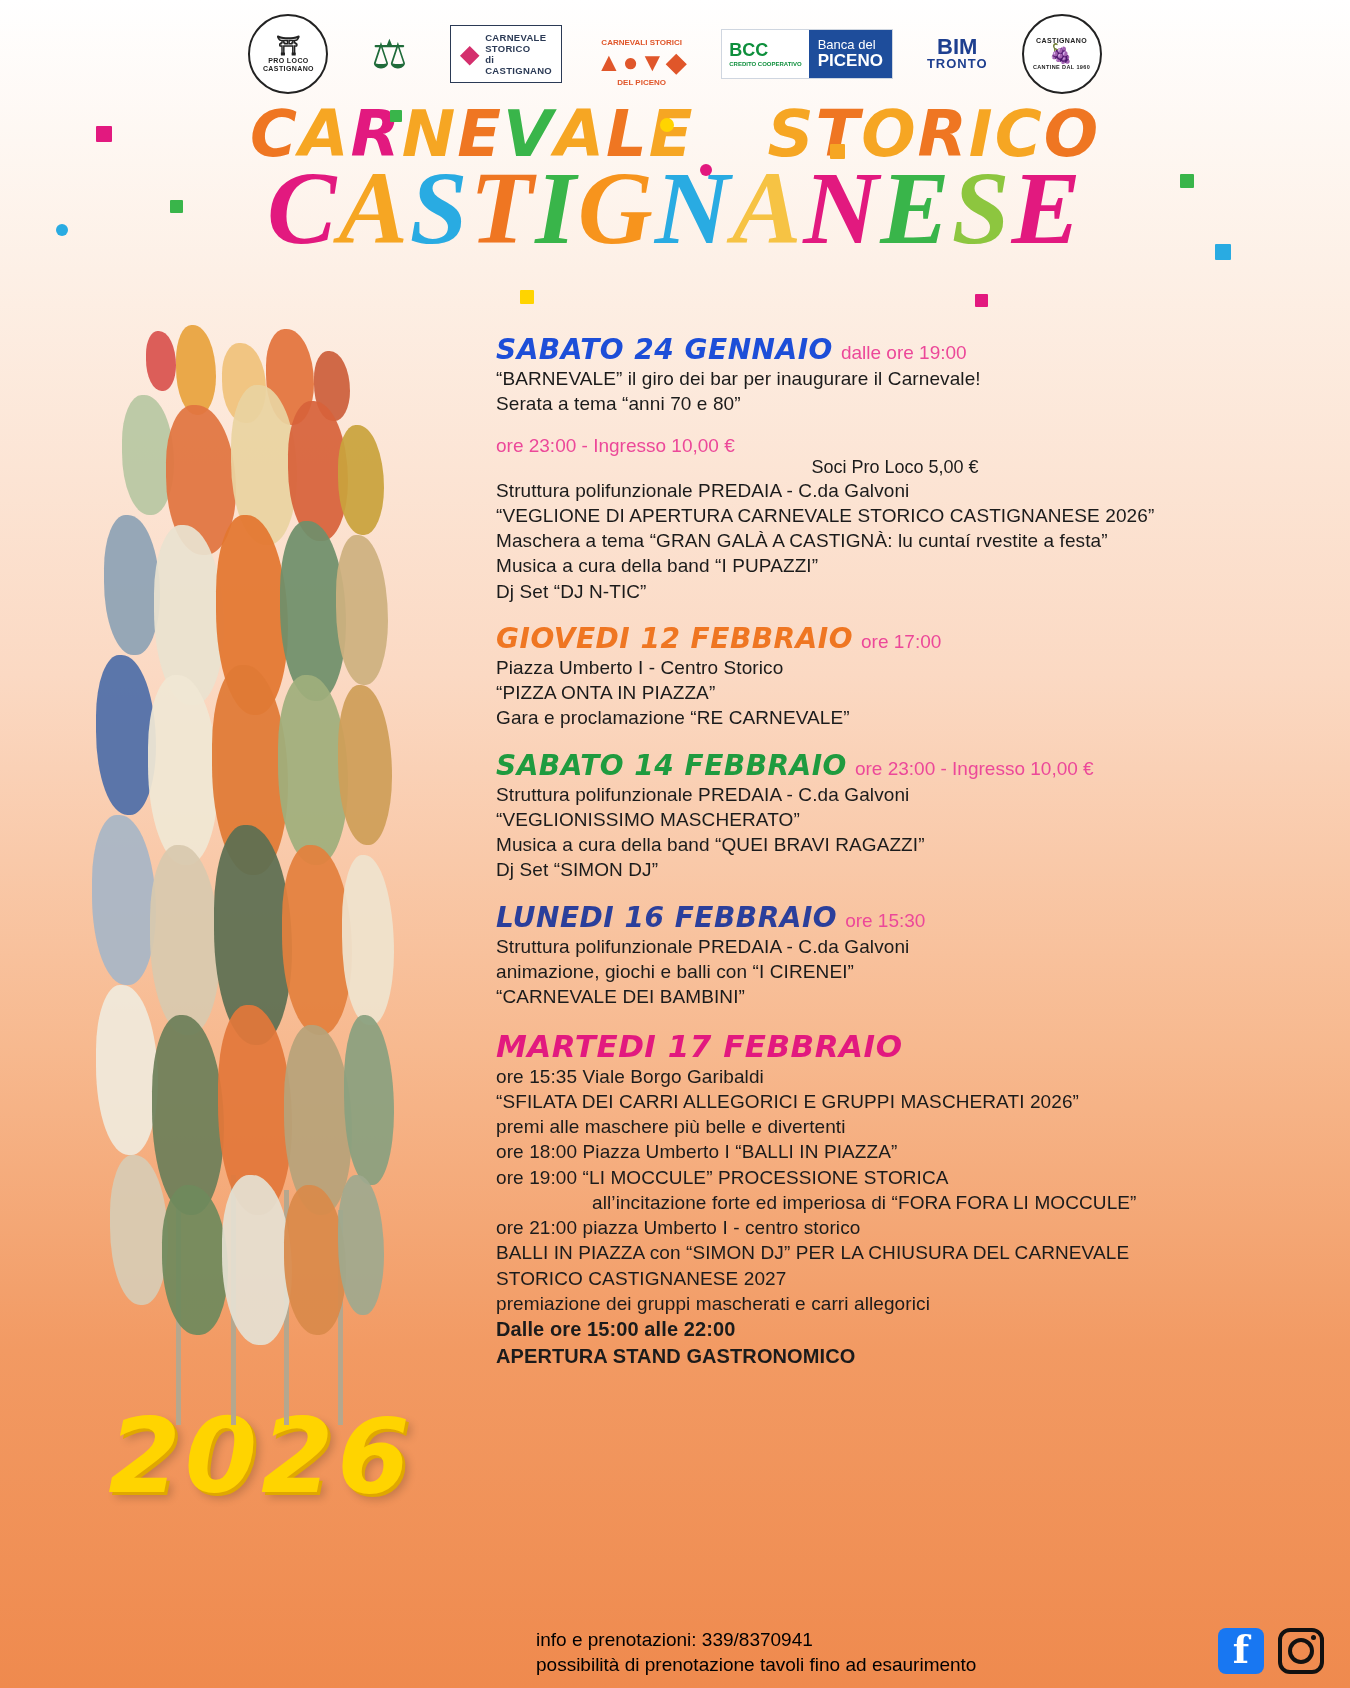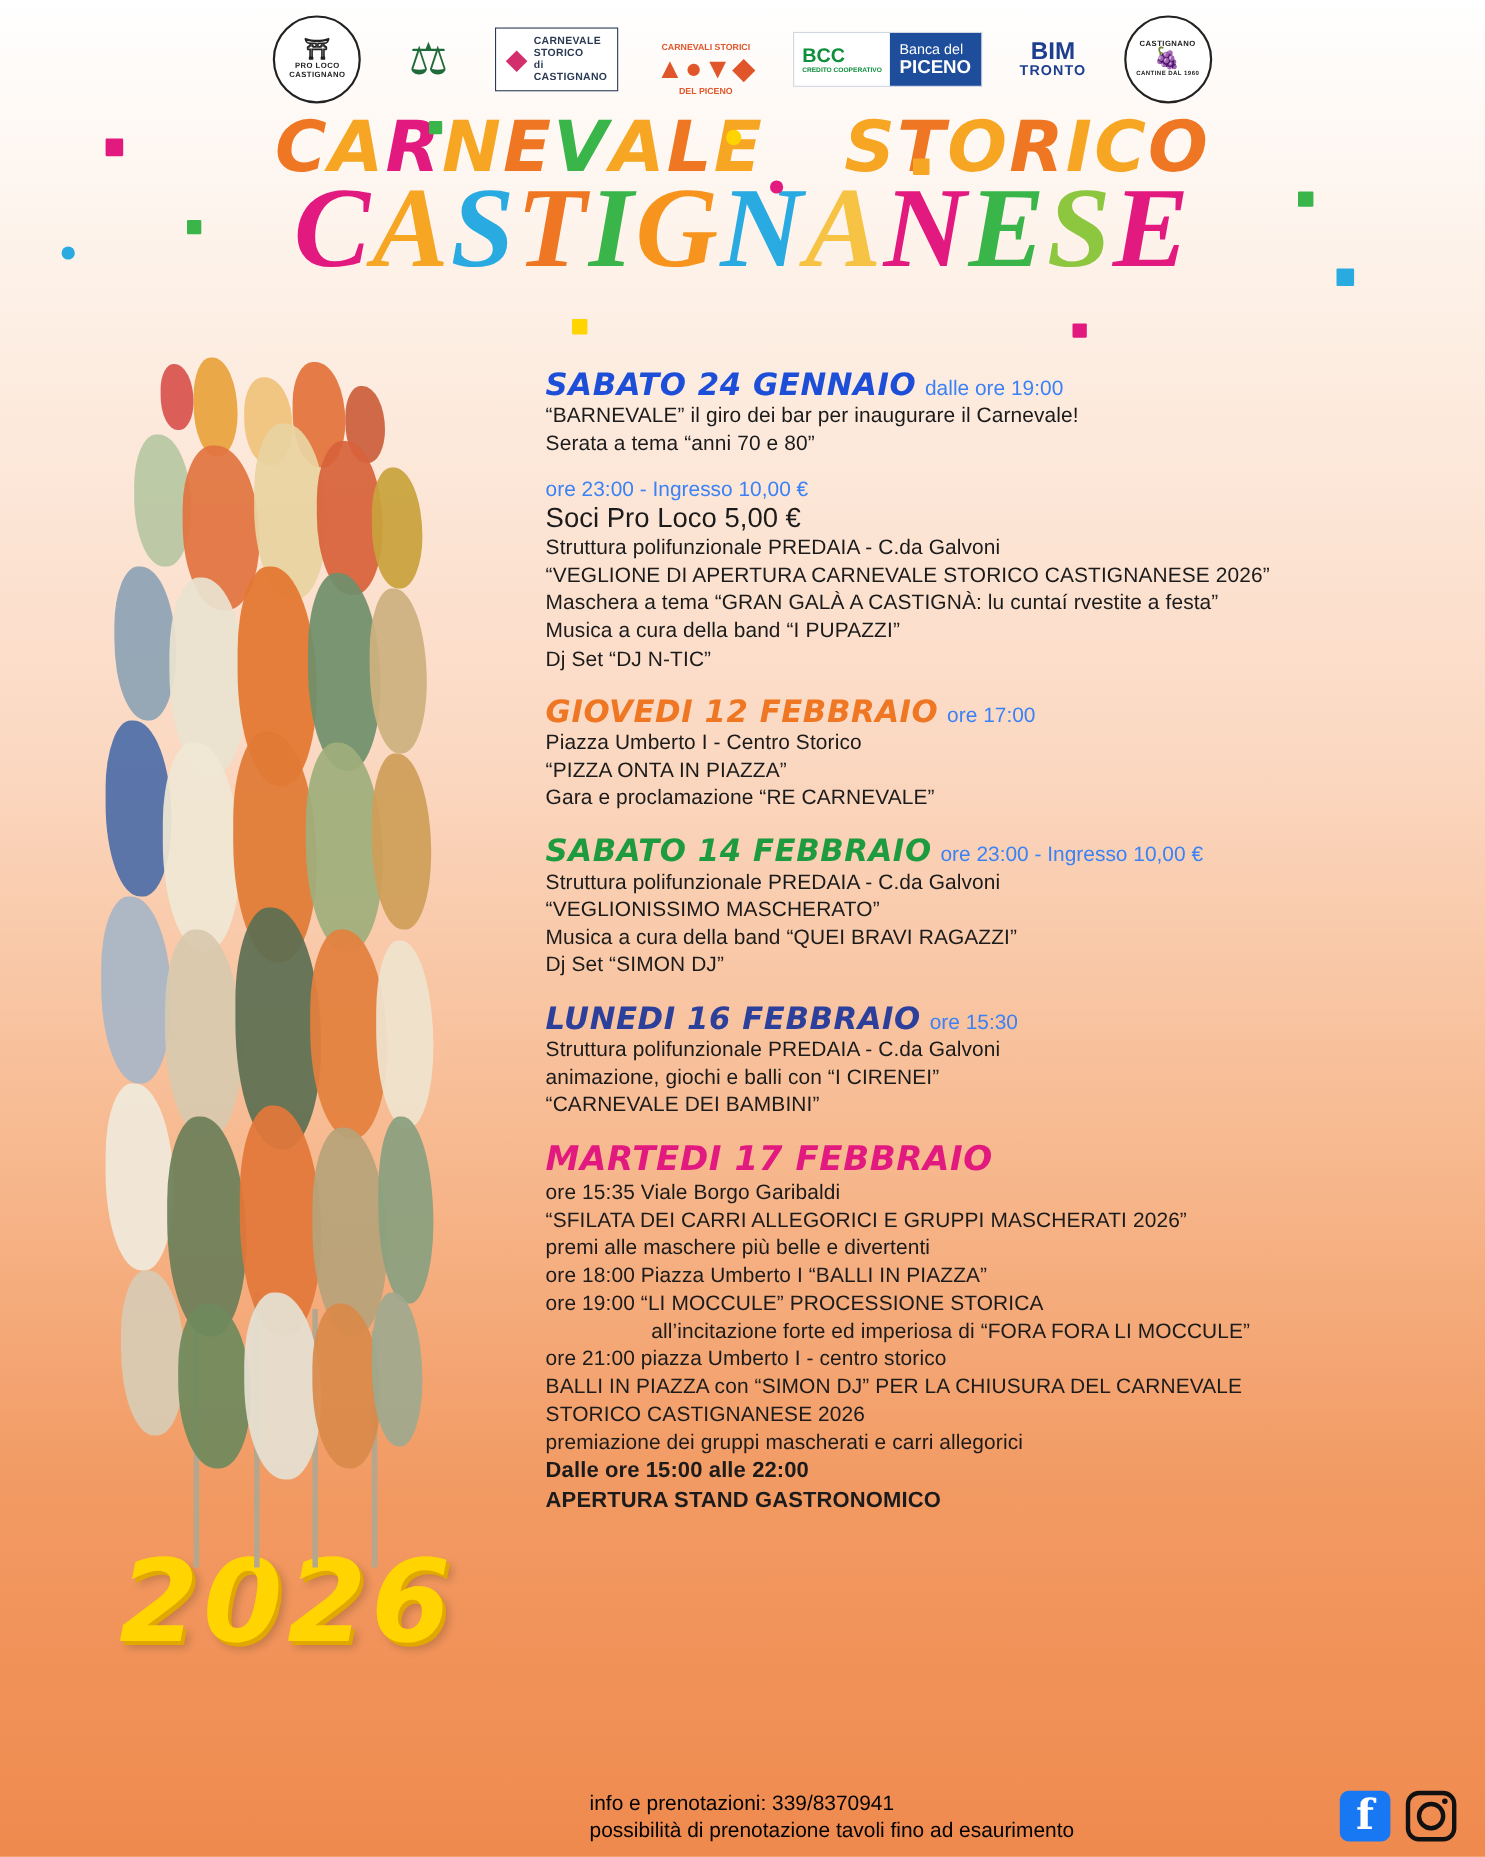--- a/index.html
+++ b/index.html
@@ -154,26 +154,26 @@
   }
   .ev-date {
     font-family: "DejaVu Sans", sans-serif;
     font-style: italic;
     font-weight: bold;
     font-size: 28px;
     letter-spacing: .5px;
   }
   .ev-time {
     font-size: 19px;
-    color: #3b82f6;
+    color: #ec4899;
     font-weight: normal;
   }
   .ev-extra {
-    font-size: 25px;
-    text-align: left;
+    font-size: 18px;
+    text-align: center;
     display: block;
     margin-right: 30px;
   }
   .ev-line {
     font-size: 19px;
     line-height: 1.33;
     letter-spacing: .1px;
   }
   .ev-line.indent { padding-left: 96px; }
   .ev-line.strong { font-weight: bold; font-size: 20px; }
@@ -409,21 +409,21 @@
         <span class="ev-date big-date" style="color:#e2197f">MARTEDI 17 FEBBRAIO</span>
       </div>
       <div class="ev-line">ore 15:35 Viale Borgo Garibaldi</div>
       <div class="ev-line">“SFILATA DEI CARRI ALLEGORICI E GRUPPI MASCHERATI 2026”</div>
       <div class="ev-line">premi alle maschere più belle e divertenti</div>
       <div class="ev-line">ore 18:00 Piazza Umberto I   “BALLI IN PIAZZA”</div>
       <div class="ev-line">ore 19:00  “LI MOCCULE” PROCESSIONE STORICA</div>
       <div class="ev-line indent">all’incitazione forte ed imperiosa di  “FORA FORA LI MOCCULE”</div>
       <div class="ev-line">ore  21:00 piazza Umberto I - centro storico</div>
       <div class="ev-line">BALLI  IN PIAZZA con “SIMON DJ” PER LA CHIUSURA DEL CARNEVALE</div>
-      <div class="ev-line">STORICO CASTIGNANESE 2026</div>
+      <div class="ev-line">STORICO CASTIGNANESE 2027</div>
       <div class="ev-line">premiazione dei gruppi mascherati e carri allegorici</div>
       <div class="ev-line strong">Dalle  ore 15:00 alle 22:00</div>
       <div class="ev-line strong">APERTURA STAND GASTRONOMICO</div>
     </div>
   </div>
 </div>
 
 <div class="footer">
   <div class="foot-text">
     <div>info e prenotazioni:  339/8370941</div>

